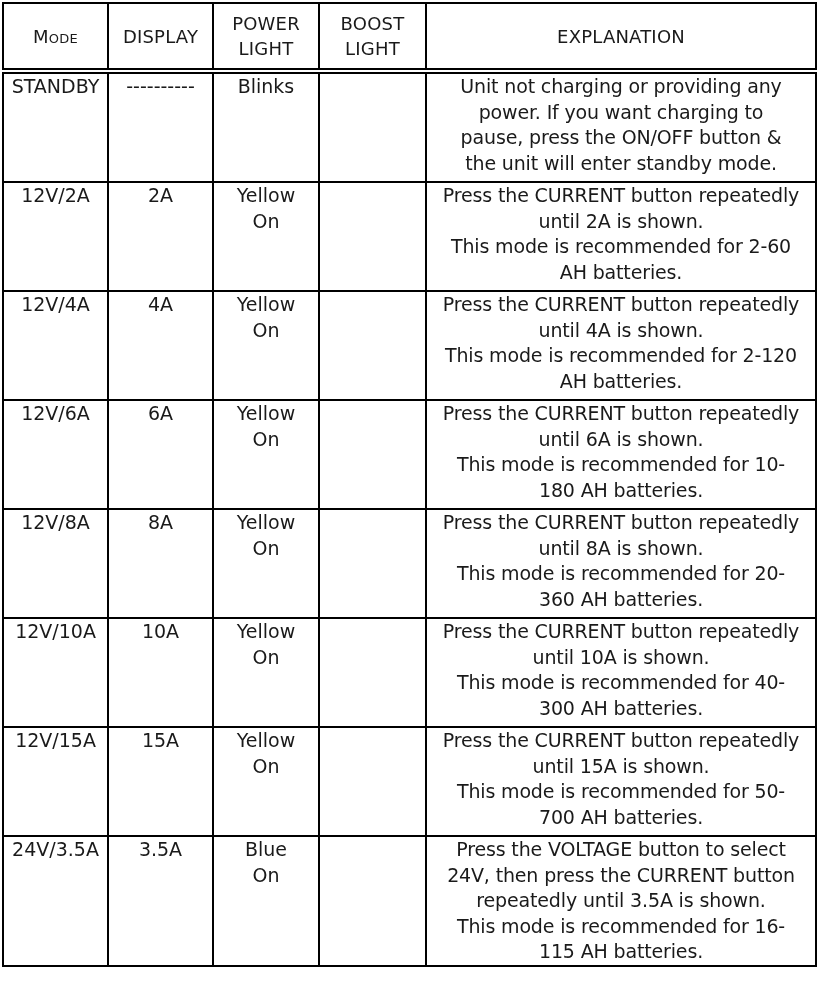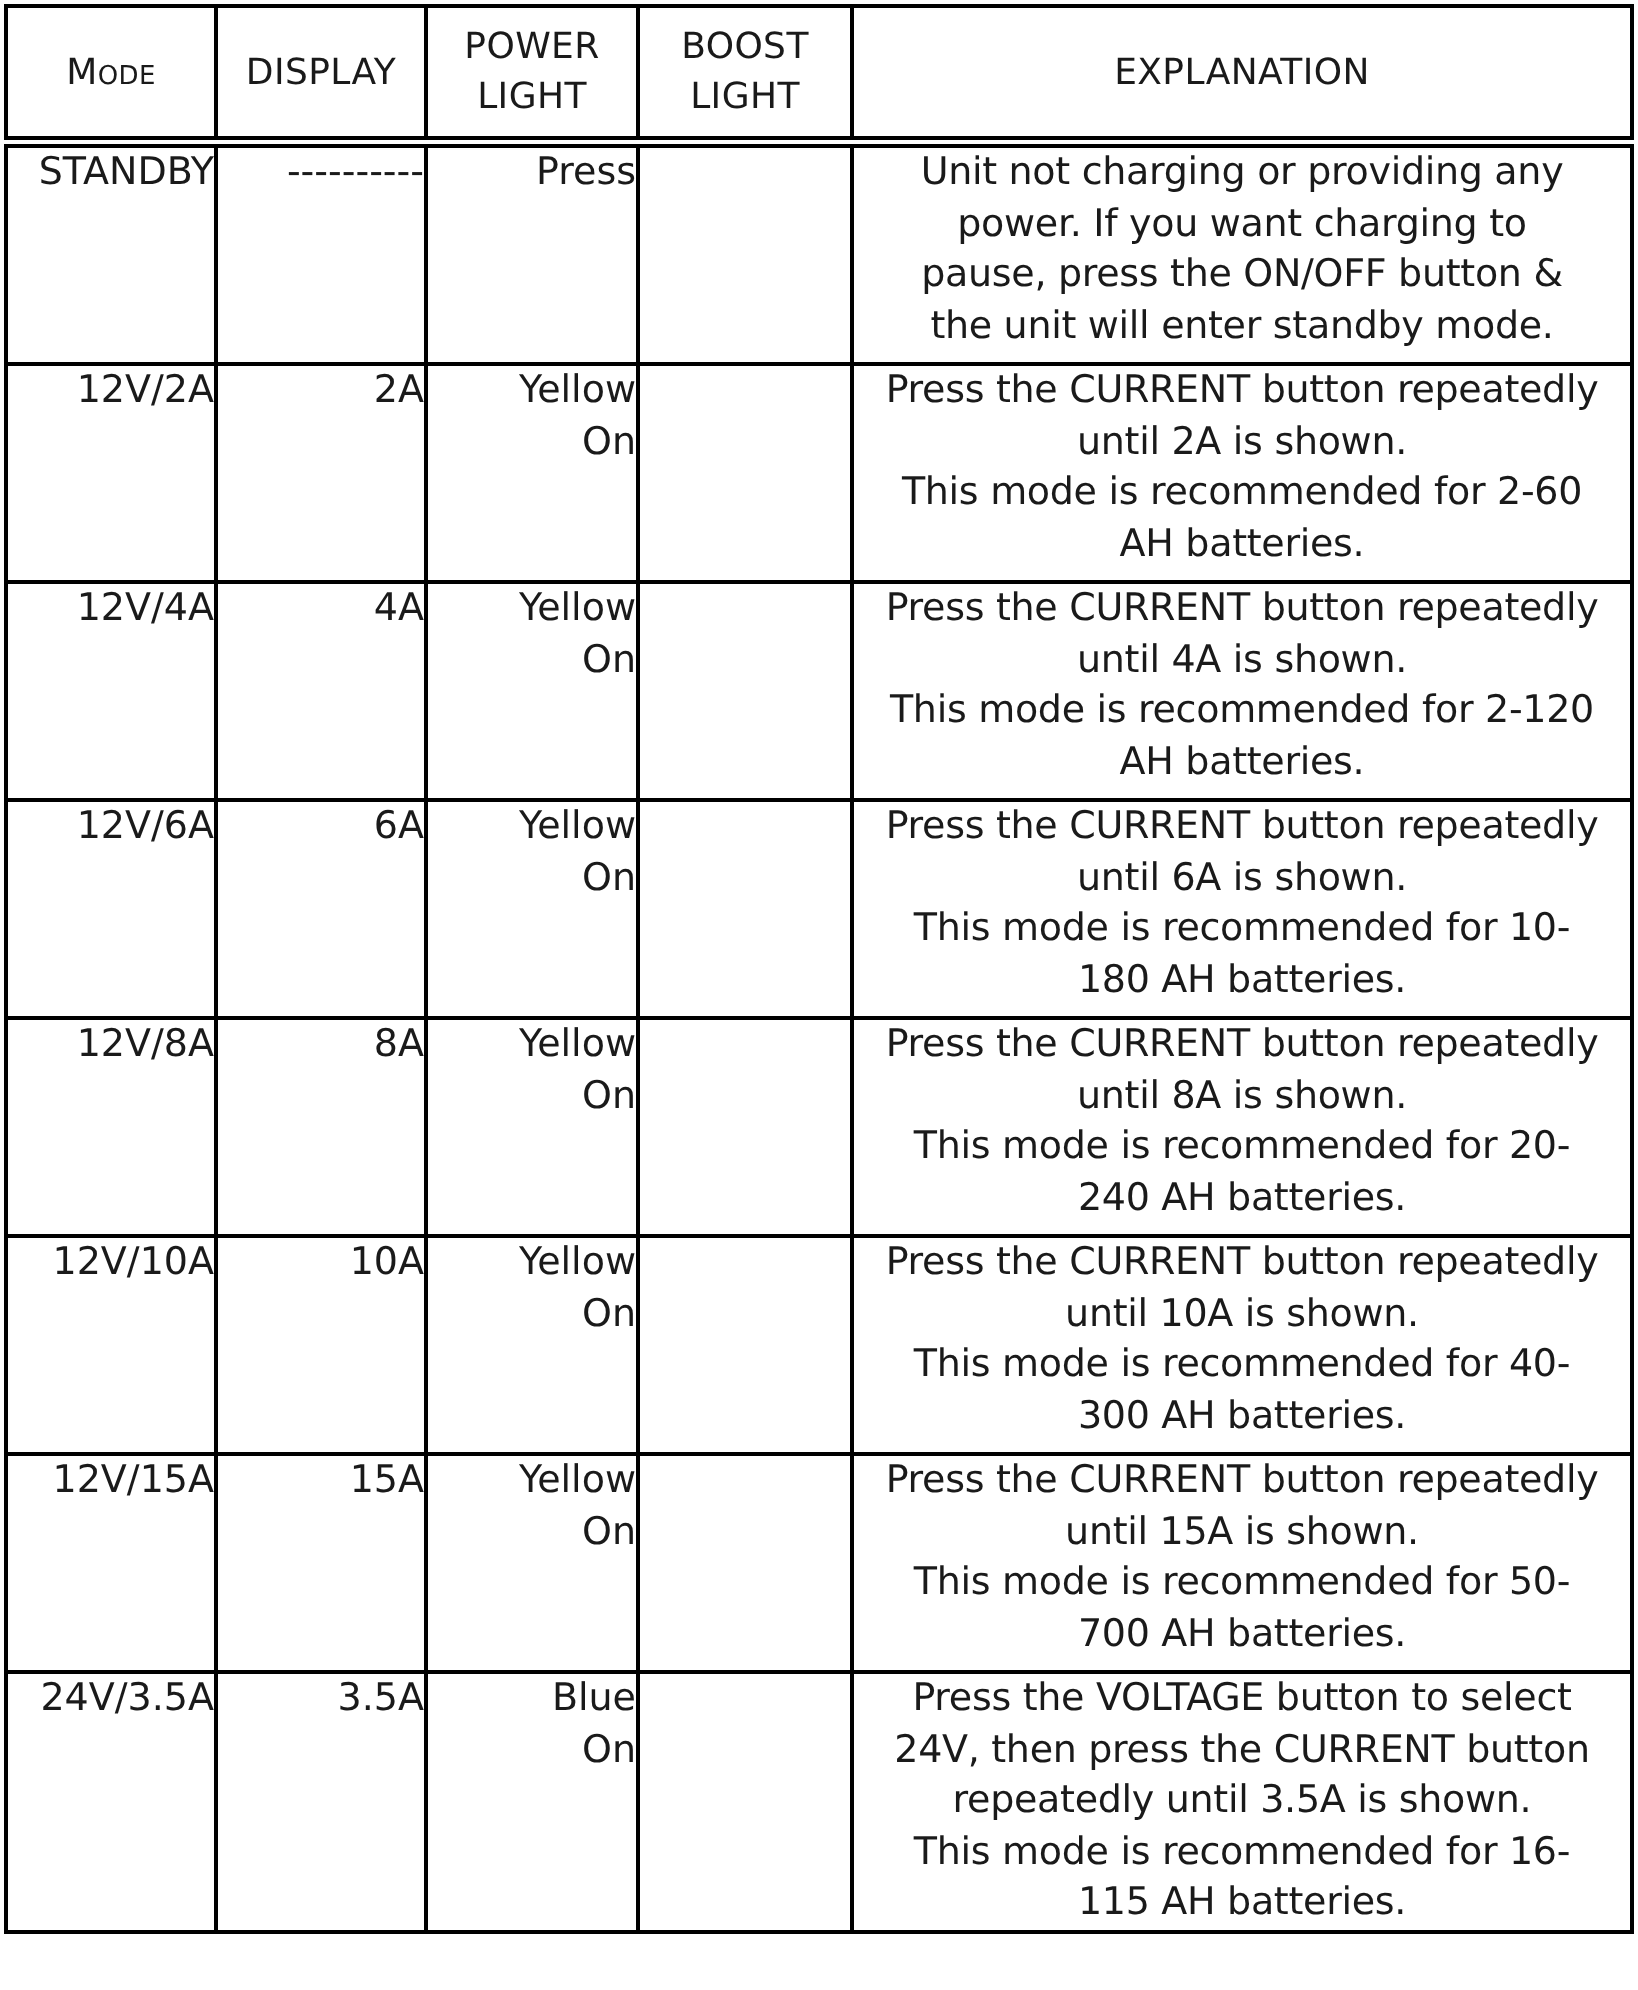--- a/index.html
+++ b/index.html
@@ -39,21 +39,21 @@
     }
     th .smallcaps {
       font-variant: small-caps;
     }
     table.modes td {
       height: 107px;
       font-size: 19px;
       line-height: 25.5px;
     }
     td.c {
-      text-align: right;
+      text-align: center;
       padding-top: 2px;
     }
     td.expl {
       padding: 2px 4px 0 8px;
       text-align: center;
       letter-spacing: -0.15px;
     }
     .line {
       display: block;
       white-space: nowrap;
@@ -88,21 +88,21 @@
         <span class="line">LIGHT</span>
       </th>
       <th><span>EXPLANATION</span></th>
     </tr>
   </thead>
   <tbody id="rows">
   <tr>
     <td class="c"><span>STANDBY</span></td>
     <td class="c"><span>----------</span></td>
     <td class="c">
-      <span class="line">Press</span>
+      <span class="line">Blinks</span>
       <span class="line"></span>
     </td>
     <td class="c"><span></span></td>
     <td class="expl">
           <span class="line">Unit not charging or providing any</span>
           <span class="line">power. If you want charging to</span>
           <span class="line">pause, press the ON/OFF button &amp;</span>
           <span class="line">the unit will enter standby mode.</span>
         </td>
   </tr>
@@ -160,21 +160,21 @@
     <td class="c"><span>8A</span></td>
     <td class="c">
       <span class="line">Yellow</span>
       <span class="line">On</span>
     </td>
     <td class="c"><span></span></td>
     <td class="expl">
           <span class="line">Press the CURRENT button repeatedly</span>
           <span class="line">until 8A is shown.</span>
           <span class="line">This mode is recommended for 20-</span>
-          <span class="line">240 AH batteries.</span>
+          <span class="line">360 AH batteries.</span>
         </td>
   </tr>
 
   <tr>
     <td class="c"><span>12V/10A</span></td>
     <td class="c"><span>10A</span></td>
     <td class="c">
       <span class="line">Yellow</span>
       <span class="line">On</span>
     </td>

